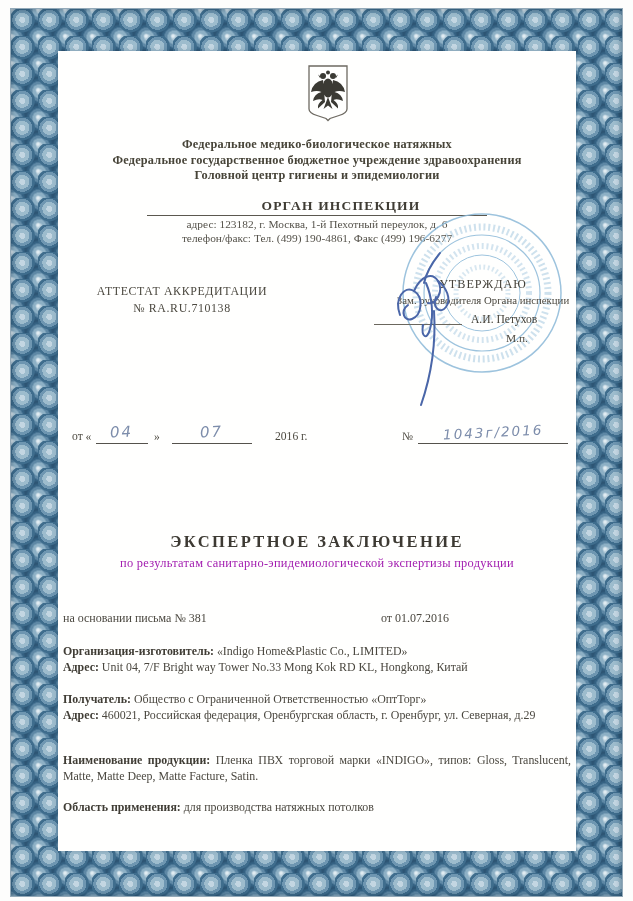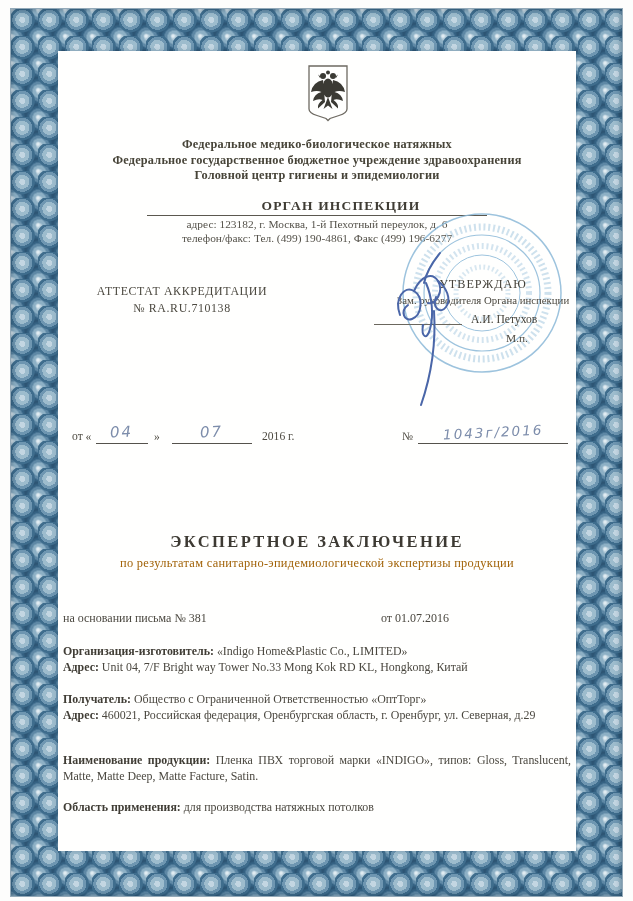--- a/index.html
+++ b/index.html
@@ -36,21 +36,21 @@
   .sig-line{border-bottom:1px solid #6b675e;}
   .name{font-size:11.6px;color:#45423a;}
   .mp{font-size:11.4px;color:#4c4940;}
   .dl-txt{font-size:11.6px;color:#4c4940;}
   .hw{
     font-family:"DejaVu Sans",sans-serif;font-style:italic;color:#7d8dab;
     letter-spacing:2px;transform:rotate(-3deg);display:inline-block;
   }
   .u-slot{border-bottom:1px solid #55524c;text-align:center;}
   .title-main{font-weight:bold;font-size:16.5px;letter-spacing:2.4px;color:#3d3a33;}
-  .title-sub{font-size:12.4px;letter-spacing:.3px;color:#a16207;}
+  .title-sub{font-size:12.4px;letter-spacing:.3px;color:#a21caf;}
   .basis{font-size:12px;color:#4a473f;}
   .para{font-size:11.9px;line-height:16.4px;color:#4a473f;left:5px;width:508px;}
   .para b{color:#403d35;}
   .just{text-align:justify;}
   .stamp-wrap{opacity:.85;}
 </style>
 </head>
 <body>
 
 <div class="page">
@@ -113,21 +113,21 @@
           <path d="M32,36 C38,50 40,68 36,82 C33,94 27,90 29,78"></path>
           <path d="M44,34 C52,40 58,52 52,60 C46,68 38,60 42,50"></path>
           <path d="M40,64 C42,94 38,126 27,158"></path>
         </g>
       </svg>
 
       <span class="abs dl-txt" style="left:14px;top:379px;">от «</span>
       <span class="abs u-slot" style="left:38px;top:372px;width:52px;height:20px;"><span class="hw" style="font-size:15px;">04</span></span>
       <span class="abs dl-txt" style="left:96px;top:379px;">»</span>
       <span class="abs u-slot" style="left:114px;top:372px;width:80px;height:20px;"><span class="hw" style="font-size:15px;">07</span></span>
-      <span class="abs dl-txt" style="left:204px;top:379px;">2016 г.</span>
+      <span class="abs dl-txt" style="left:217px;top:379px;">2016 г.</span>
       <span class="abs dl-txt" style="left:344px;top:379px;">№</span>
       <span class="abs u-slot" style="left:360px;top:372px;width:150px;height:20px;"><span class="hw" style="font-size:13.5px;">1043г/2016</span></span>
 
       <div class="abs ctr title-main" style="top:481px;">ЭКСПЕРТНОЕ ЗАКЛЮЧЕНИЕ</div>
       <div class="abs ctr title-sub" style="top:505px;">по результатам санитарно-эпидемиологической экспертизы продукции</div>
 
       <div class="abs basis" style="left:5px;top:560px;">на основании письма № 381</div>
       <div class="abs basis" style="left:290px;top:560px;margin-left:33px;">от 01.07.2016</div>
 
       <div class="abs para" style="top:592px;">

